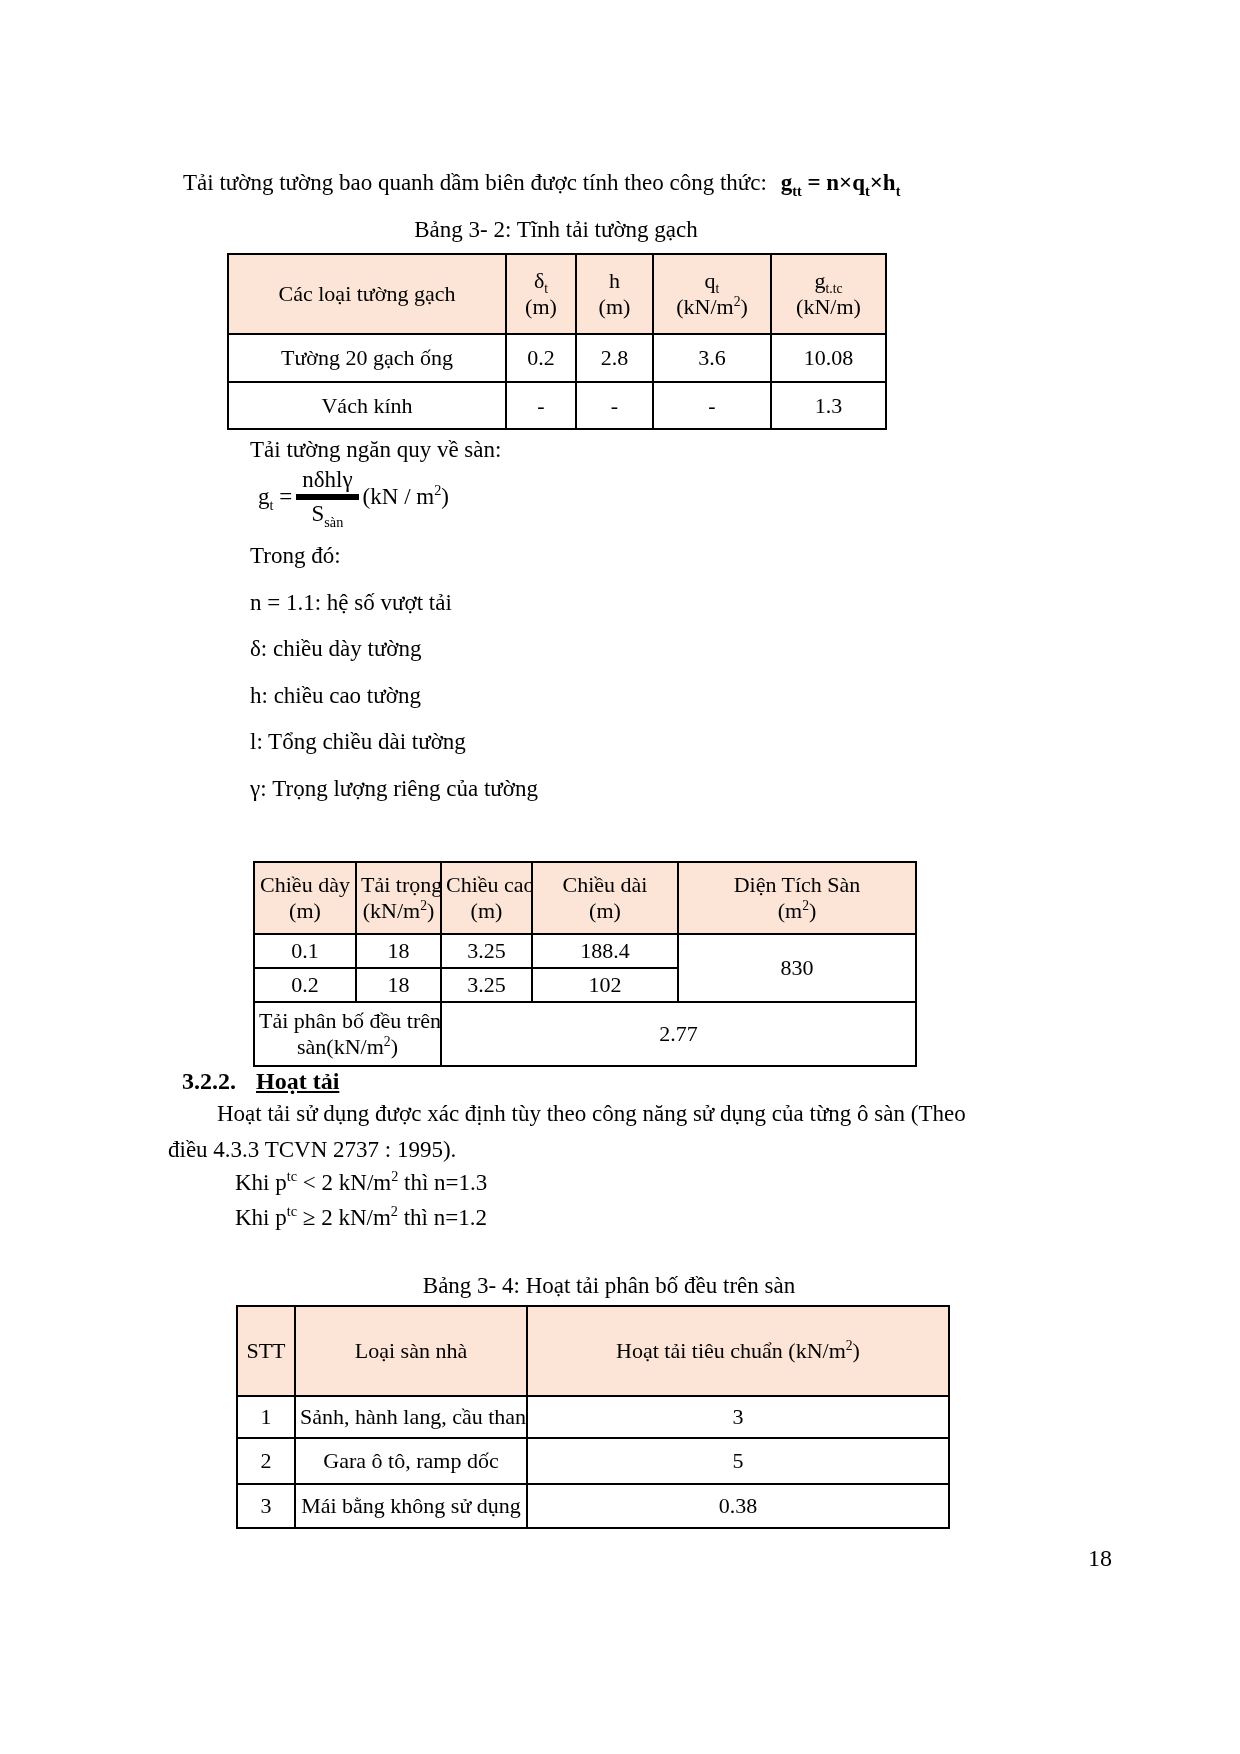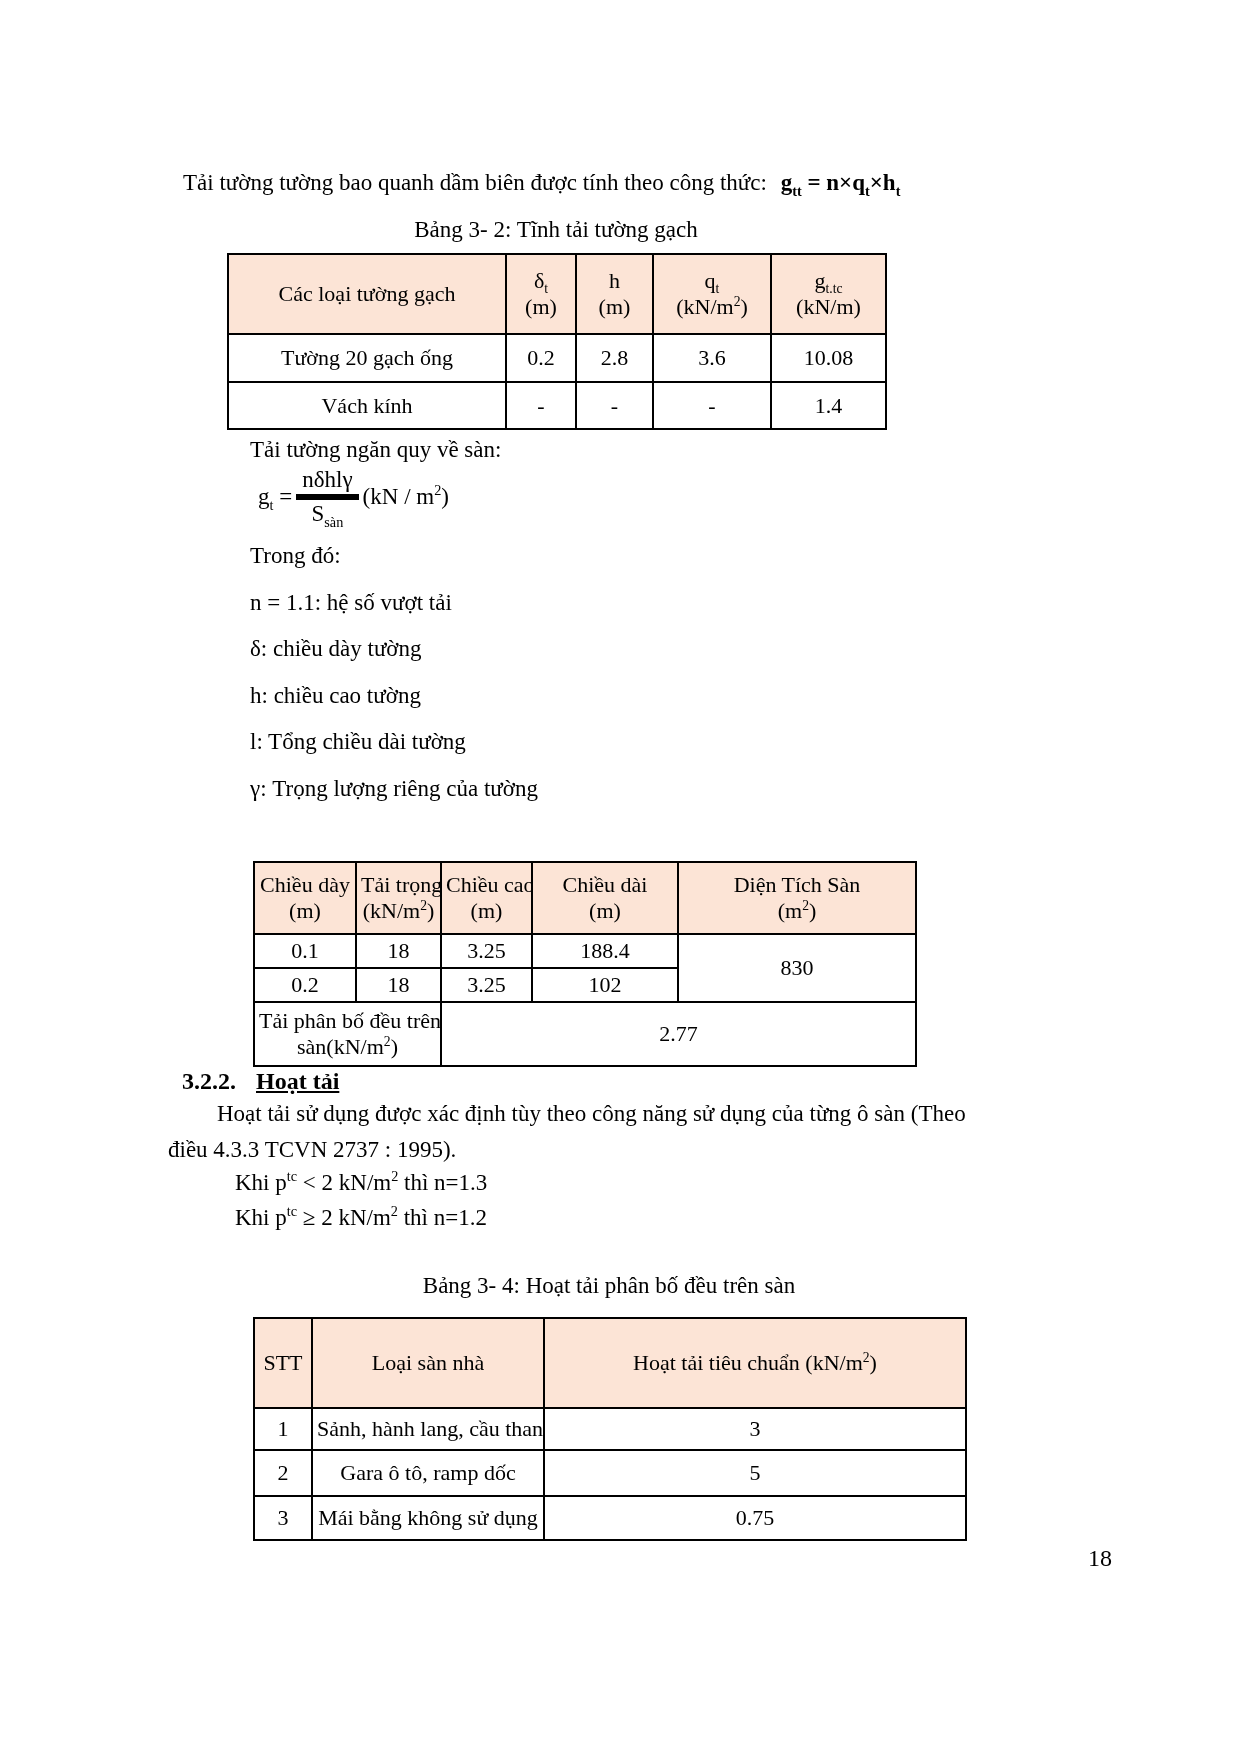--- a/index.html
+++ b/index.html
@@ -62,21 +62,21 @@
       <td>0.2</td>
       <td>2.8</td>
       <td>3.6</td>
       <td>10.08</td>
     </tr>
     <tr style="height:47px;">
       <td>Vách kính</td>
       <td>-</td>
       <td>-</td>
       <td>-</td>
-      <td>1.4</td>
+      <td>1.3</td>
     </tr>
   </tbody>
     </table>
 
   <div class="abs" style="left:250px; top:437px;">Tải tường ngăn quy về sàn:</div>
 
   <div class="abs formula-row" style="left:258px; top:467px;">
     <span><span>g</span><sub>t</sub>&nbsp;<span>=</span></span>
     <span class="frac">
       <span class="num">nδhlγ</span>
@@ -139,21 +139,21 @@
 
   <div class="abs" style="left:235px; top:1170px;">
     <span>Khi p</span><sup>tc</sup><span> &lt; 2 kN/m</span><sup>2</sup><span> thì n=1.3</span>
   </div>
   <div class="abs" style="left:235px; top:1205px;">
     <span>Khi p</span><sup>tc</sup><span> ≥ 2 kN/m</span><sup>2</sup><span> thì n=1.2</span>
   </div>
 
   <div class="abs center" style="left:253px; top:1273px; width:712px;">Bảng 3- 4: Hoạt tải phân bố đều trên sàn</div>
 
-  <table class="abs" style="left:253px; top:1305px; width:712px;margin-top:12px;">
+  <table class="abs" style="left:236px; top:1305px; width:712px;">
     <colgroup>
         <col style="width:58px">
         <col style="width:232px">
         <col style="width:422px">
       </colgroup>
     <tbody>
         <tr class="hdr" style="height:90px;">
       <td>STT</td>
       <td>Loại sàn nhà</td>
       <td><span>Hoạt tải tiêu chuẩn (kN/m</span><sup>2</sup><span>)</span></td>
@@ -164,20 +164,20 @@
       <td>3</td>
     </tr>
     <tr style="height:46px;">
       <td>2</td>
       <td>Gara ô tô, ramp dốc</td>
       <td>5</td>
     </tr>
     <tr style="height:44px;">
       <td>3</td>
       <td>Mái bằng không sử dụng</td>
-      <td>0.75</td>
+      <td>0.38</td>
     </tr>
   </tbody>
     </table>
 
   <div class="abs" style="left:1088px; top:1545px; font-size:24px;">18</div>
 
 </div>
 
 </body></html>

